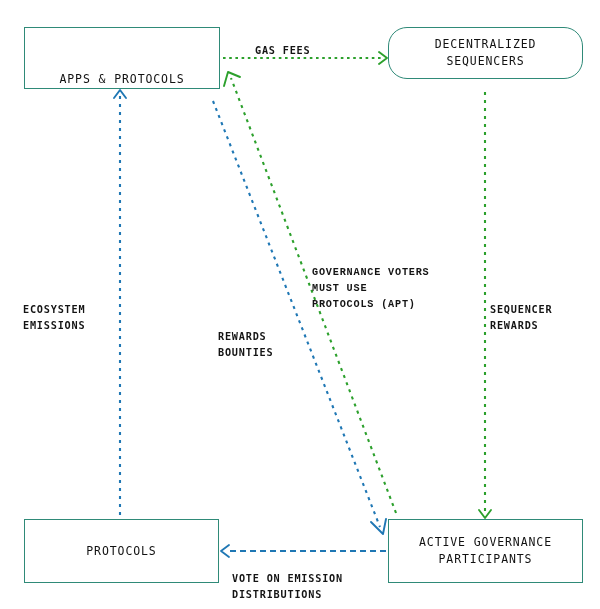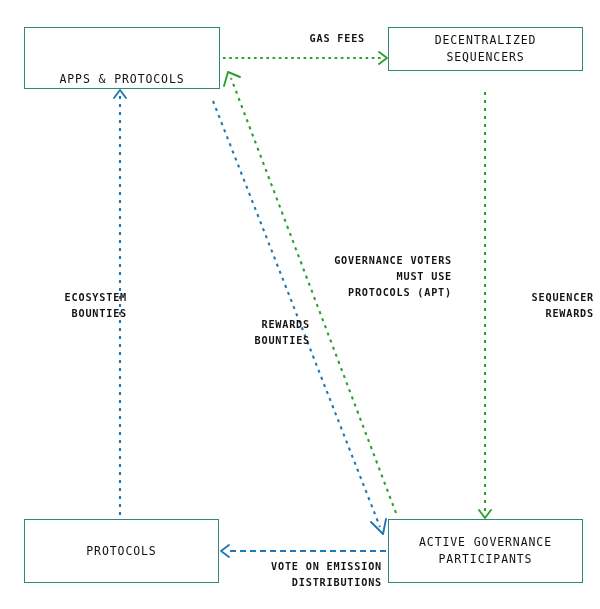--- a/index.html
+++ b/index.html
@@ -47,32 +47,33 @@
     font-weight: 400;
   }
   .edge-label {
     position: absolute;
     font-family: "DejaVu Sans Mono", "Liberation Mono", monospace;
     font-size: 10.2px;
     letter-spacing: 0.8px;
     line-height: 16px;
     color: #141414;
     white-space: pre-line;
-    text-align: right;
+    text-align: left;
     font-weight: 700;
+    margin-top: 12px;
   }
   #node-apps-protocols   { left: 24px;  top: 27px;  width: 196px; height: 62px; align-items: flex-end; }
-  #node-decentralized-sequencers { left: 388px; top: 27px;  width: 195px; height: 44px; }
+  #node-decentralized-sequencers { left: 388px; top: 27px;  width: 195px; height: 52px; border-radius: 19px; }
   #node-governance       { left: 24px;  top: 519px; width: 195px; height: 64px; }
   #node-active-governance-participants { left: 388px; top: 519px; width: 195px; height: 64px; }
 
   #label-gas-fees            { left: 255px; top: 31px;  width: 110px; }
   #label-ecosystem-emissions { left: 23px;  top: 290px; width: 104px; }
   #label-sequencer-rewards   { left: 490px; top: 290px; width: 104px; }
-  #label-governance-voters   { left: 312px; top: 253px; width: 140px; }
+  #label-governance-voters   { left: 312px; top: 253px; width: 140px; font-family: Liberation Mono, monospace; }
   #label-liquid-bounties     { left: 218px; top: 317px; width: 92px;  }
   #label-vote-on-emission    { left: 232px; top: 559px; width: 150px; }
 </style>
 </head>
 <body>
 
 <div id="diagram-root">
 
   <svg id="edges" viewBox="0 0 600 609" xmlns="http://www.w3.org/2000/svg">
 
@@ -127,21 +128,21 @@
 
   <div class="edge-label" id="label-gas-fees">GAS FEES</div>
 
   <div class="edge-label" id="label-vote-on-emission">VOTE ON EMISSION
 DISTRIBUTIONS</div>
 
   <div class="edge-label" id="label-sequencer-rewards">SEQUENCER
 REWARDS</div>
 
   <div class="edge-label" id="label-ecosystem-emissions">ECOSYSTEM
-BOUNTIES</div>
+EMISSIONS</div>
 
   <div class="edge-label" id="label-governance-voters">GOVERNANCE VOTERS
 MUST USE
 PROTOCOLS (APT)</div>
 
   <div class="edge-label" id="label-liquid-bounties">REWARDS
 BOUNTIES</div>
 
 </div>
 

